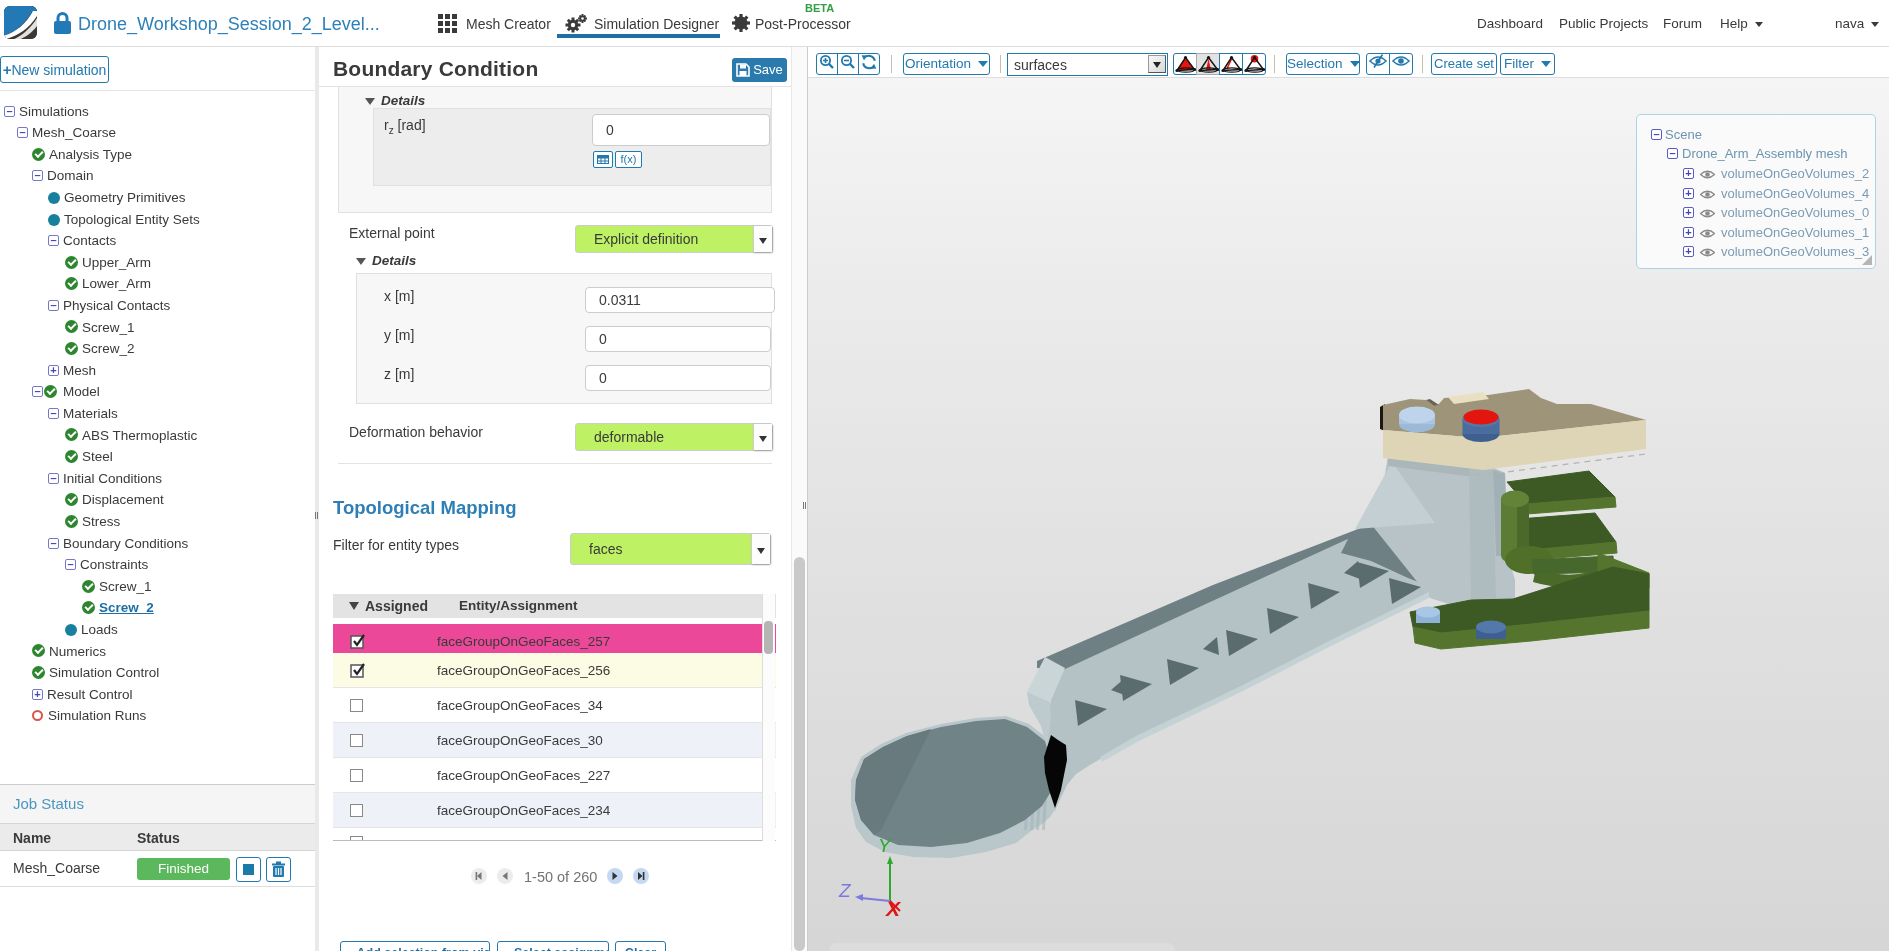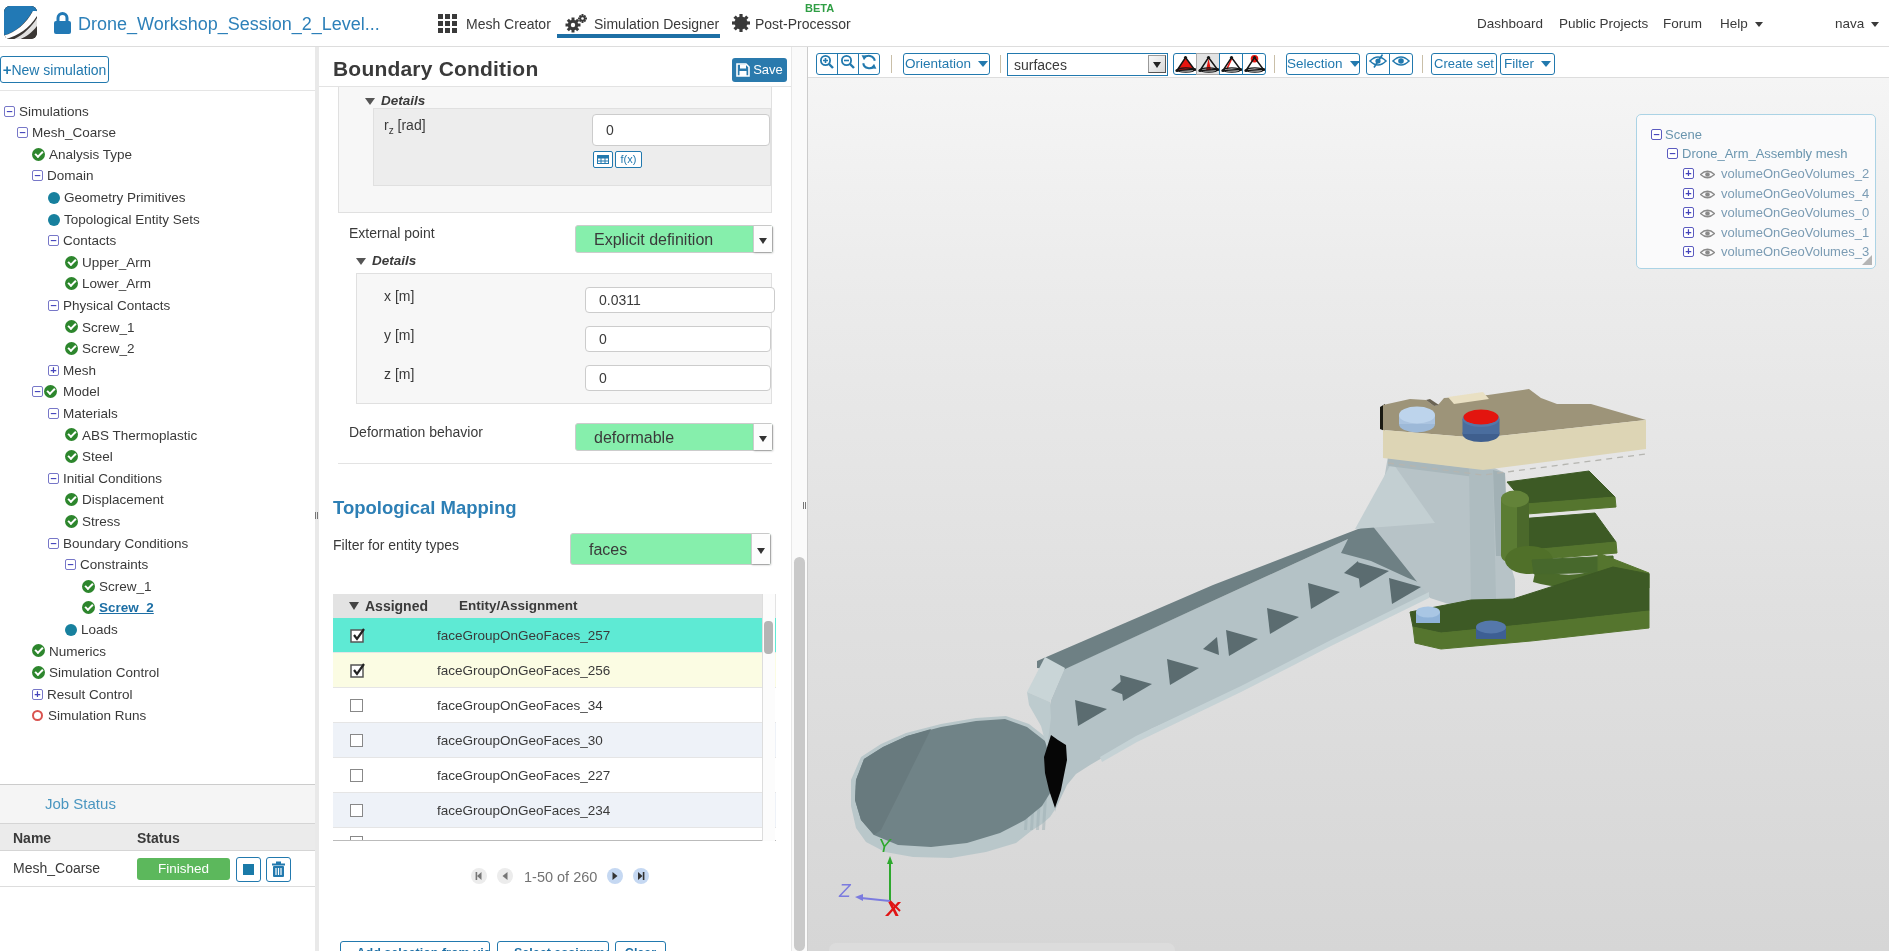--- a/index.html
+++ b/index.html
@@ -30,21 +30,21 @@
   background:#fff; color:#4444bb; font-size:11px; line-height:9px; text-align:center; font-weight:bold; }
 .chk { position:absolute; width:13px; height:13px; border-radius:50%; background:#2d862d; }
 .chk:after { content:""; position:absolute; left:3px; top:3px; width:6px; height:3px;
   border-left:2px solid #fff; border-bottom:2px solid #fff; transform:rotate(-45deg); }
 .dot { position:absolute; width:12px; height:12px; border-radius:50%; background:#17809e; }
 .ocirc { position:absolute; width:11px; height:11px; border-radius:50%; border:2px solid #d9534f; background:#fff; }
 
 #job { position:absolute; left:0; top:737px; width:319px; }
 #job .hdr { position:absolute; left:0; top:0; width:319px; height:39px; background:#f5f5f5;
   border-top:1px solid #ccc; }
-#job .hdr span { position:absolute; left:13px; top:10px; color:#4a96c0; font-size:15px;margin-left:32px; }
+#job .hdr span { position:absolute; left:13px; top:10px; color:#4a96c0; font-size:15px; }
 #job .thead { position:absolute; left:0; top:39px; width:319px; height:28px; background:#ebebeb;
   border-top:1px solid #d5d5d5; border-bottom:1px solid #d5d5d5; }
 #job .thead b { position:absolute; top:6px; font-size:14px; color:#3a3a3a; }
 #job .row { position:absolute; left:0; top:67px; width:319px; height:36px; background:#fff;
   border-bottom:1px solid #ddd; }
 .finished { position:absolute; left:137px; top:7px; width:93px; height:22px; background:#5cb85c;
   border-radius:3px; color:#fff; font-size:13.5px; text-align:center; line-height:22px; }
 .jbtn { position:absolute; top:6px; width:25px; height:25px; border:1px solid #2279ae; border-radius:3px; background:#fff; }
 
 #mid { position:absolute; top:47px; left:319px; width:472px; height:904px; background:#fff; overflow:hidden; }
@@ -53,22 +53,22 @@
   border-radius:3px; color:#fff; font-size:13px; text-align:center; line-height:24px; }
 .hline { position:absolute; background:#e3e3e3; height:1px; }
 .panelA { position:absolute; background:#f7f7f7; border:1px solid #e0e0e0; }
 .panelB { position:absolute; background:#ededed; border:1px solid #e0e0e0; }
 .dlabel { font-size:13.5px; font-style:italic; font-weight:bold; color:#3a3a3a; }
 .dtri { display:inline-block; width:0; height:0; border-left:5px solid transparent;
   border-right:5px solid transparent; border-top:7px solid #555; margin-right:6px; }
 .flabel { position:absolute; font-size:14px; color:#3a3a3a; }
 .finput { position:absolute; background:#fff; border:1px solid #ccc; border-radius:4px;
   font-size:14px; color:#3a3a3a; padding-left:13px; line-height:26px; }
-.fselect { position:absolute; background:#86efac; border:1px solid #ccc; border-radius:3px;
-  font-size:16px; color:#3a3a3a; }
+.fselect { position:absolute; background:#bef264; border:1px solid #ccc; border-radius:3px;
+  font-size:14px; color:#3a3a3a; }
 .fselect .sval { position:absolute; left:18px; top:5px; }
 .fselect .sarrow { position:absolute; right:0px; top:0px; width:19px; height:100%;
   border-left:1px solid #ccc; background:#fdfdfd; box-shadow:1px 1px 2px rgba(0,0,0,0.25); }
 .fselect .sarrow:after { content:""; position:absolute; left:5px; top:45%; width:0; height:0;
   border-left:4.5px solid transparent; border-right:4.5px solid transparent; border-top:6px solid #333; }
 h2.topo { position:absolute; left:14px; top:450px; font-size:18.5px; color:#2d7fb5; font-weight:bold; }
 
 #atable { position:absolute; left:14px; top:547px; width:443px; }
 #atable .ahead { position:absolute; left:0; top:0; width:443px; height:24px; background:#e3e3e3; }
 .arow { position:absolute; left:0; width:443px; height:35px; border-bottom:1px solid #e5e5e5; font-size:13.5px; color:#3a3a3a; overflow:hidden; }
@@ -325,21 +325,21 @@
         <span class="sarrow"></span>
       </div>
   <div id="atable">
   <div class="ahead">
           <svg style="position:absolute;left:16px;top:8px" width="10" height="8" viewBox="0 0 10 8">
             <path d="M0 0 h10 l-5 8 z" fill="#444"></path>
           </svg>
 <b style="position:absolute;left:32px;top:4px;font-size:14px;color:#3a3a3a">Assigned</b>
 <b style="position:absolute;left:126px;top:4px;font-size:13.5px;color:#3a3a3a">Entity/Assignment</b>
         </div>
-  <div class="arow" style="top:24px;background:#5eead4">
+  <div class="arow" style="top:30px;background:#ec4899">
           <svg style="position:absolute;left:17px;top:9px" width="16" height="16" viewBox="0 0 16 16">
             <rect x="1" y="3" width="12" height="12" fill="#fff" stroke="#555" stroke-width="1.5"></rect>
             <path d="M4 8 l3 4 l7 -10" fill="none" stroke="#222" stroke-width="2.2"></path>
           </svg>
           <span style="position:absolute;left:104px;top:10px">faceGroupOnGeoFaces_257</span>
         </div>
   <div class="arow" style="top:59px;background:#fbfce3">
           <svg style="position:absolute;left:17px;top:9px" width="16" height="16" viewBox="0 0 16 16">
             <rect x="1" y="3" width="12" height="12" fill="#fff" stroke="#555" stroke-width="1.5"></rect>
             <path d="M4 8 l3 4 l7 -10" fill="none" stroke="#222" stroke-width="2.2"></path>

